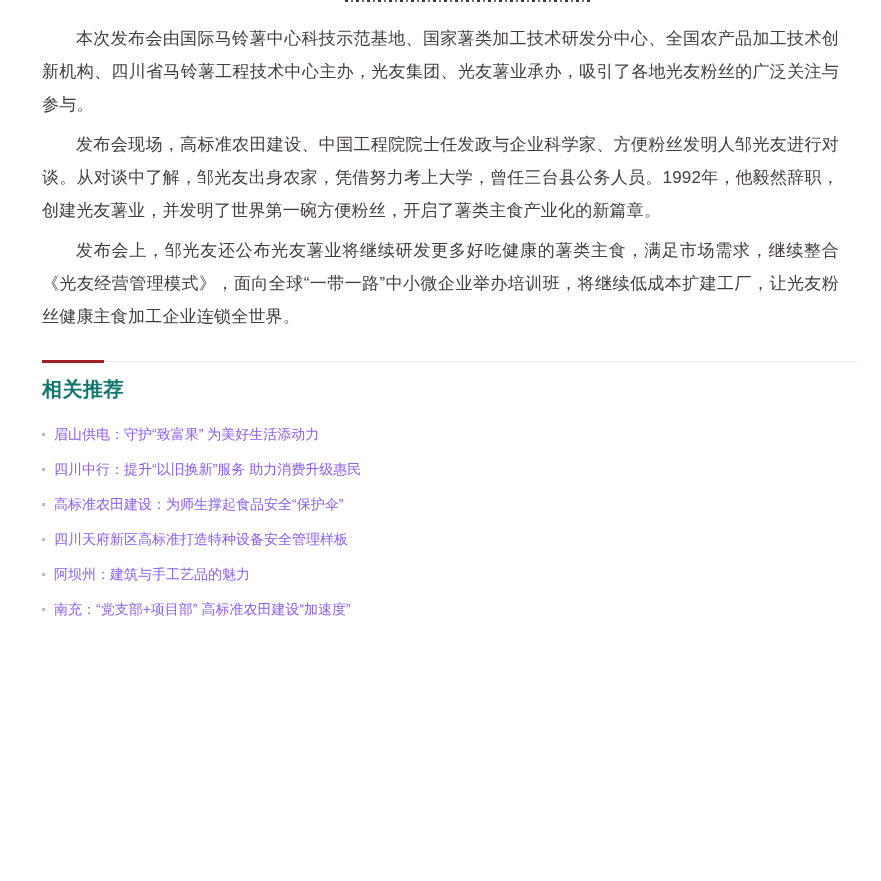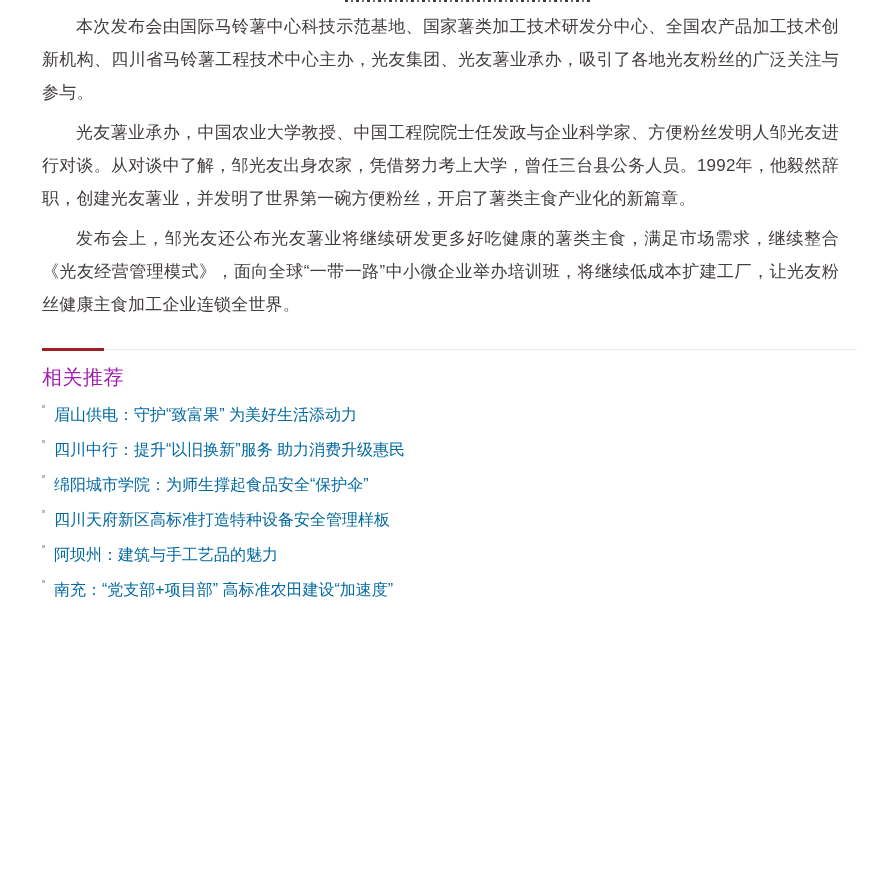--- a/index.html
+++ b/index.html
@@ -12,21 +12,21 @@
     font-family: "Liberation Sans", "DejaVu Sans", sans-serif;
   }
   .cropped-fragment {
     position: absolute;
     top: 0; left: 345px;
     width: 245px; height: 2px;
     background: repeating-linear-gradient(90deg,
       #3c3c3c 0 3px, transparent 3px 6px,
       #6a6a7a 6px 8px, transparent 8px 11px);
   }
-  .article { padding: 10px 42px 0 42px; }
+  .article { padding: 22px 42px 0 42px; }
   .article p {
     margin: 0 0 7px 0;
     font-size: 17px;
     line-height: 33px;
     color: var(--body-text, #423c3c);
     text-align: justify;
     text-indent: 2em;
     letter-spacing: 0.2px;
   }
   .divider {
@@ -39,50 +39,50 @@
     border-top: 1px solid #eaeaea;
   }
   .divider-accent {
     position: absolute; top: 0; left: 0;
     width: 62px; height: 3px;
     background: var(--accent-red, #9e2023);
   }
   .related { padding: 13px 42px 0 42px; }
   .related-title {
     font-size: 20px;
-    font-weight: normal;
-    color: #a21caf;
+    font-weight: bold;
+    color: #0f766e;
     margin: 0 0 14px 0;
     letter-spacing: 0.5px;
   }
   .related-list { list-style: none; margin: 0; padding: 0; }
   .related-item {
     height: 35px;
     display: flex;
-    align-items: flex-start;
-    font-size: 16px;
-    color: #0369a1;
+    align-items: center;
+    font-size: 14px;
+    color: #8b5cf6;
     cursor: pointer;
   }
   .bullet {
     display: inline-block;
     width: 3px; height: 3px;
     background: #bdbdbd;
     margin-right: 9px;
     flex: 0 0 auto;
   }
 </style>
 </head>
 <body style="--accent-red: #9e2023; --body-text: #423c3c;">
 
 <div class="cropped-fragment"></div>
 
 <div class="article">
   <p>本次发布会由国际马铃薯中心科技示范基地、国家薯类加工技术研发分中心、全国农产品加工技术创新机构、四川省马铃薯工程技术中心主办，光友集团、光友薯业承办，吸引了各地光友粉丝的广泛关注与参与。</p>
-  <p>光友薯业承办，中国农业大学教授、中国工程院院士任发政与企业科学家、方便粉丝发明人邹光友进行对谈。从对谈中了解，邹光友出身农家，凭借努力考上大学，曾任三台县公务人员。1992年，他毅然辞职，创建光友薯业，并发明了世界第一碗方便粉丝，开启了薯类主食产业化的新篇章。</p>
+  <p>发布会现场，高标准农田建设、中国工程院院士任发政与企业科学家、方便粉丝发明人邹光友进行对谈。从对谈中了解，邹光友出身农家，凭借努力考上大学，曾任三台县公务人员。1992年，他毅然辞职，创建光友薯业，并发明了世界第一碗方便粉丝，开启了薯类主食产业化的新篇章。</p>
   <p>发布会上，邹光友还公布光友薯业将继续研发更多好吃健康的薯类主食，满足市场需求，继续整合《光友经营管理模式》，面向全球“一带一路”中小微企业举办培训班，将继续低成本扩建工厂，让光友粉丝健康主食加工企业连锁全世界。</p>
 </div>
 
 <div class="divider">
   <div class="divider-line"></div>
   <div class="divider-accent"></div>
 </div>
 
 <div class="related">
   <h2 class="related-title">相关推荐</h2>
@@ -90,21 +90,21 @@
     <li class="related-item">
       <span class="bullet"></span>
       <span>眉山供电：守护“致富果” 为美好生活添动力</span>
     </li>
     <li class="related-item">
       <span class="bullet"></span>
       <span>四川中行：提升“以旧换新”服务 助力消费升级惠民</span>
     </li>
     <li class="related-item">
       <span class="bullet"></span>
-      <span>绵阳城市学院：为师生撑起食品安全“保护伞”</span>
+      <span>高标准农田建设：为师生撑起食品安全“保护伞”</span>
     </li>
     <li class="related-item">
       <span class="bullet"></span>
       <span>四川天府新区高标准打造特种设备安全管理样板</span>
     </li>
     <li class="related-item">
       <span class="bullet"></span>
       <span>阿坝州：建筑与手工艺品的魅力</span>
     </li>
     <li class="related-item">

